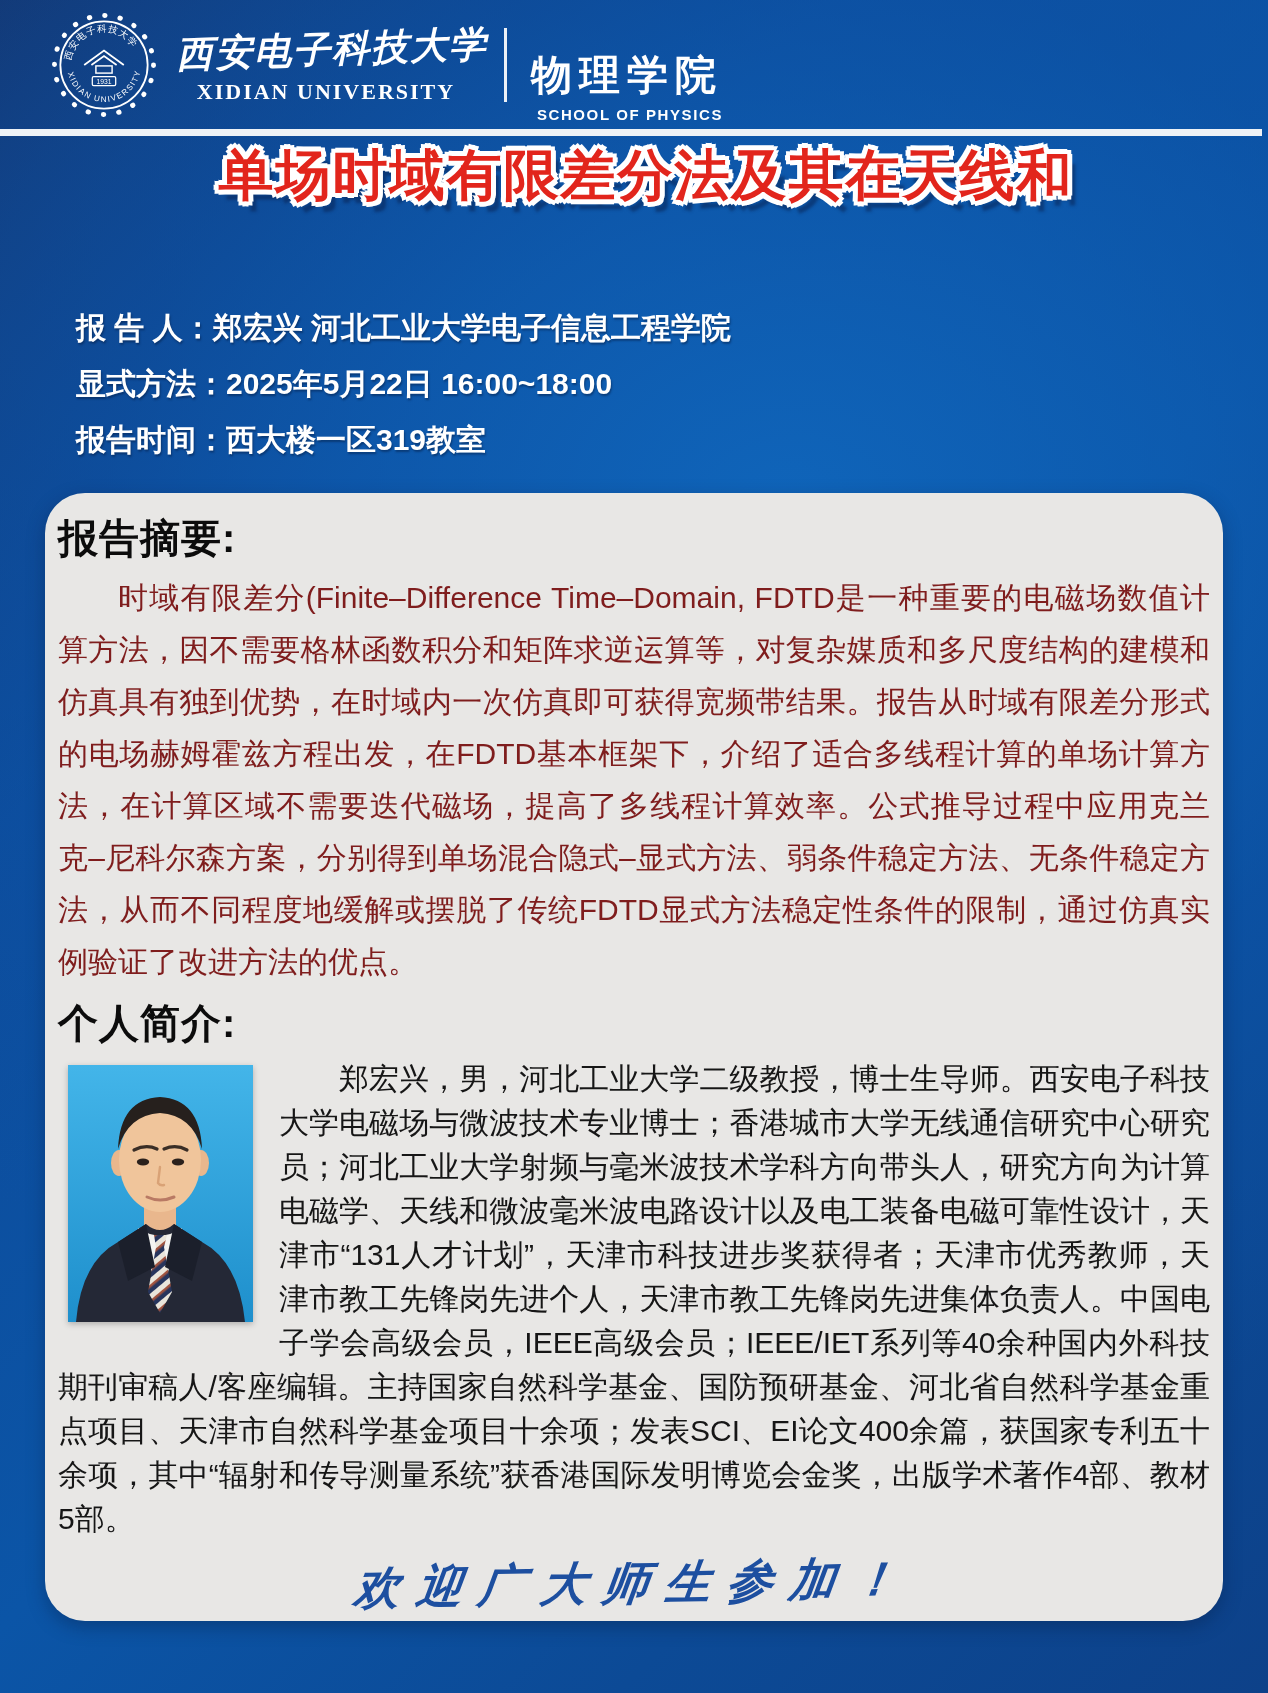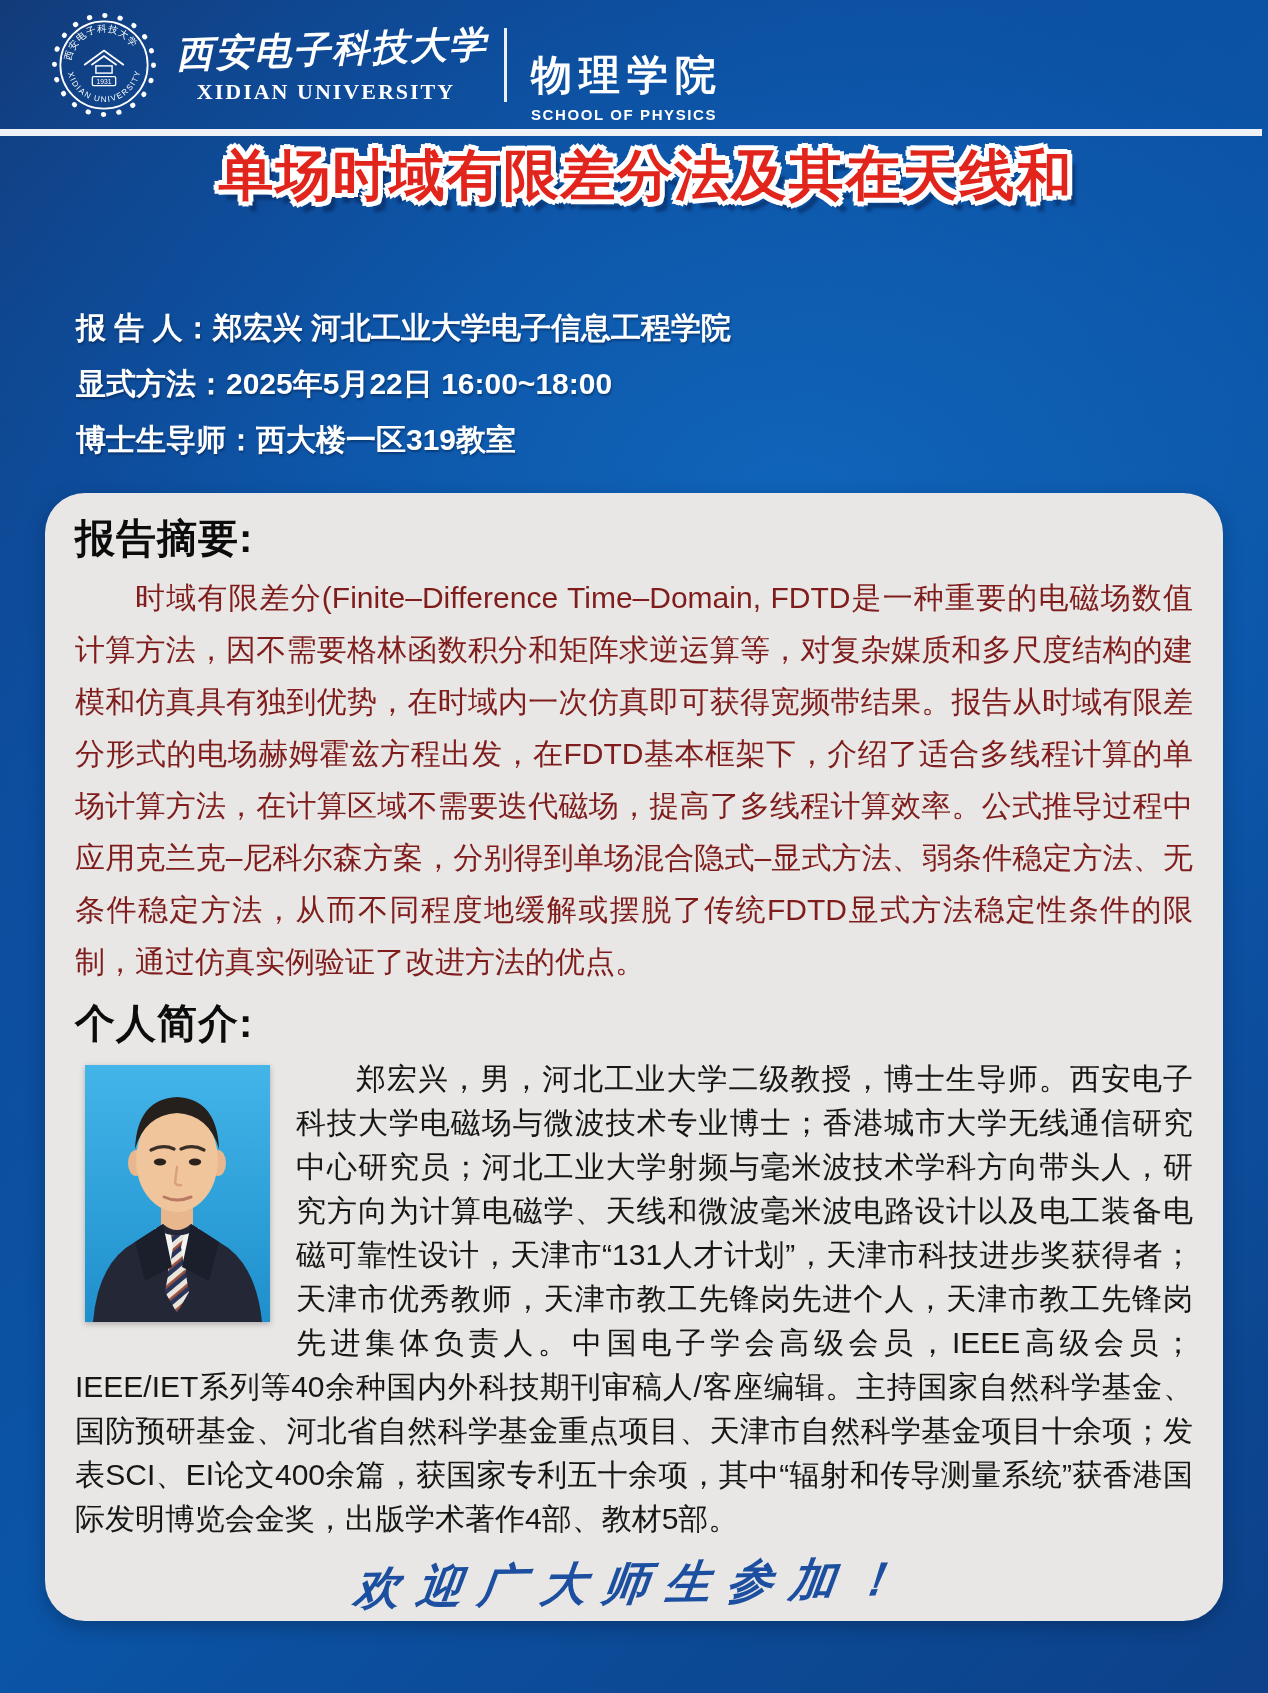--- a/index.html
+++ b/index.html
@@ -10,21 +10,21 @@
       radial-gradient(ellipse 1500px 1200px at 62% 30%, rgba(16,104,190,.85) 0%, rgba(12,84,168,.55) 45%, rgba(10,62,132,0) 78%),
       linear-gradient(135deg,#14356f 0%,#0d4b9a 28%,#0b55a7 55%,#0c4a96 78%,#0d4189 100%);
   }
   
   .header{position:absolute;top:0;left:0;right:0;height:130px;display:flex;align-items:center;padding-left:50px;box-sizing:border-box;color:#fff;}
   .seal{width:108px;height:108px;flex:0 0 auto;}
   .uni-block{margin-left:18px;width:300px;text-align:center;}
   .uni-cn{font-size:37px;font-weight:bold;font-style:italic;letter-spacing:2px;transform:rotate(-2deg);font-family:"Liberation Serif","DejaVu Serif",serif;white-space:nowrap;}
   .uni-en{font-size:22px;font-weight:bold;letter-spacing:2px;margin-top:4px;font-family:"Liberation Serif","DejaVu Serif",serif;white-space:nowrap;}
   .head-divider{width:3px;height:74px;background:rgba(255,255,255,.92);margin:0 24px 0 28px;}
-  .school-block{text-align:left;margin-top:40px;}
+  .school-block{text-align:right;margin-top:40px;}
   .school-cn{font-size:41px;font-weight:800;letter-spacing:7px;white-space:nowrap;}
   .school-en{font-size:15px;font-weight:bold;letter-spacing:1.6px;margin-top:3px;white-space:nowrap;}
   .head-rule{position:absolute;top:129px;left:0;width:1262px;height:7px;background:#eef2f6;}
   
   .title-wrap{position:absolute;top:148px;left:0;width:100%;text-align:center;}
   .title-line{
     font-size:55px;font-weight:900;color:#e2251c;line-height:1.0;margin:0 0 22px;letter-spacing:2px;
     text-shadow:
       -4px -4px 0 #fff, 0 -5px 0 #fff, 4px -4px 0 #fff,
       -5px 0 0 #fff, 5px 0 0 #fff,
@@ -32,21 +32,21 @@
       -3px -3px 0 #fff, 3px -3px 0 #fff, -3px 3px 0 #fff, 3px 3px 0 #fff,
       8px 10px 3px rgba(8,30,75,.5);
     padding-left: 24px;
   }
   
   .info{position:absolute;top:308px;left:76px;color:#fff;font-size:30px;font-weight:bold;text-shadow:1px 2px 2px rgba(5,25,60,.45);text-align:right;}
   .info-row{display:flex;margin-bottom:15px;white-space:pre;}
   
   .card{
     position:absolute;top:493px;left:45px;width:1178px;height:1128px;box-sizing:border-box;
-    background:#e8e7e5;border-radius:40px;padding:10px 30px 0;color:#151515;overflow:hidden;
+    background:#e8e7e5;border-radius:40px;padding:10px 13px 0;color:#151515;overflow:hidden;
     box-shadow:0 6px 18px rgba(5,25,60,.35);
   }
   .section-heading{font-size:40px;font-weight:800;color:#0c0c0c;margin:8px 0 6px;letter-spacing:1px;}
   .abstract-text{margin:0;font-size:30px;line-height:52px;text-indent:2em;text-align:justify;font-weight:500;color:#7f1d1d;}
   .bio-block{margin-top:0;}
   .photo-wrap{float:left;width:185px;height:257px;margin:8px 26px 4px 10px;box-shadow:0 2px 6px rgba(0,0,0,.25);}
   .photo-wrap svg{display:block;}
   .bio-text{margin:0;font-size:30px;line-height:44px;text-indent:2em;text-align:justify;font-weight:500;color:#161616;}
   .welcome{clear:both;text-align:center;margin-top:12px;}
   .welcome span{
@@ -94,21 +94,21 @@
   </div>
 
   <div class="info">
     <div class="info-row">
       <span>报 告 人：</span><span>郑宏兴 河北工业大学电子信息工程学院</span>
     </div>
     <div class="info-row">
       <span>显式方法：</span><span>2025年5月22日 16:00~18:00</span>
     </div>
     <div class="info-row">
-      <span>博士生导师：</span><span>西大楼一区319教室</span>
+      <span>报告时间：</span><span>西大楼一区319教室</span>
     </div>
   </div>
 
   <div class="card">
     <div class="section-heading">报告摘要:</div>
     <p class="abstract-text">时域有限差分(Finite–Difference Time–Domain, FDTD是一种重要的电磁场数值计算方法，因不需要格林函数积分和矩阵求逆运算等，对复杂媒质和多尺度结构的建模和仿真具有独到优势，在时域内一次仿真即可获得宽频带结果。报告从时域有限差分形式的电场赫姆霍兹方程出发，在FDTD基本框架下，介绍了适合多线程计算的单场计算方法，在计算区域不需要迭代磁场，提高了多线程计算效率。公式推导过程中应用克兰克–尼科尔森方案，分别得到单场混合隐式–显式方法、弱条件稳定方法、无条件稳定方法，从而不同程度地缓解或摆脱了传统FDTD显式方法稳定性条件的限制，通过仿真实例验证了改进方法的优点。</p>
 
     <div class="section-heading">个人简介:</div>
     <div class="bio-block">
       <div class="photo-wrap">

